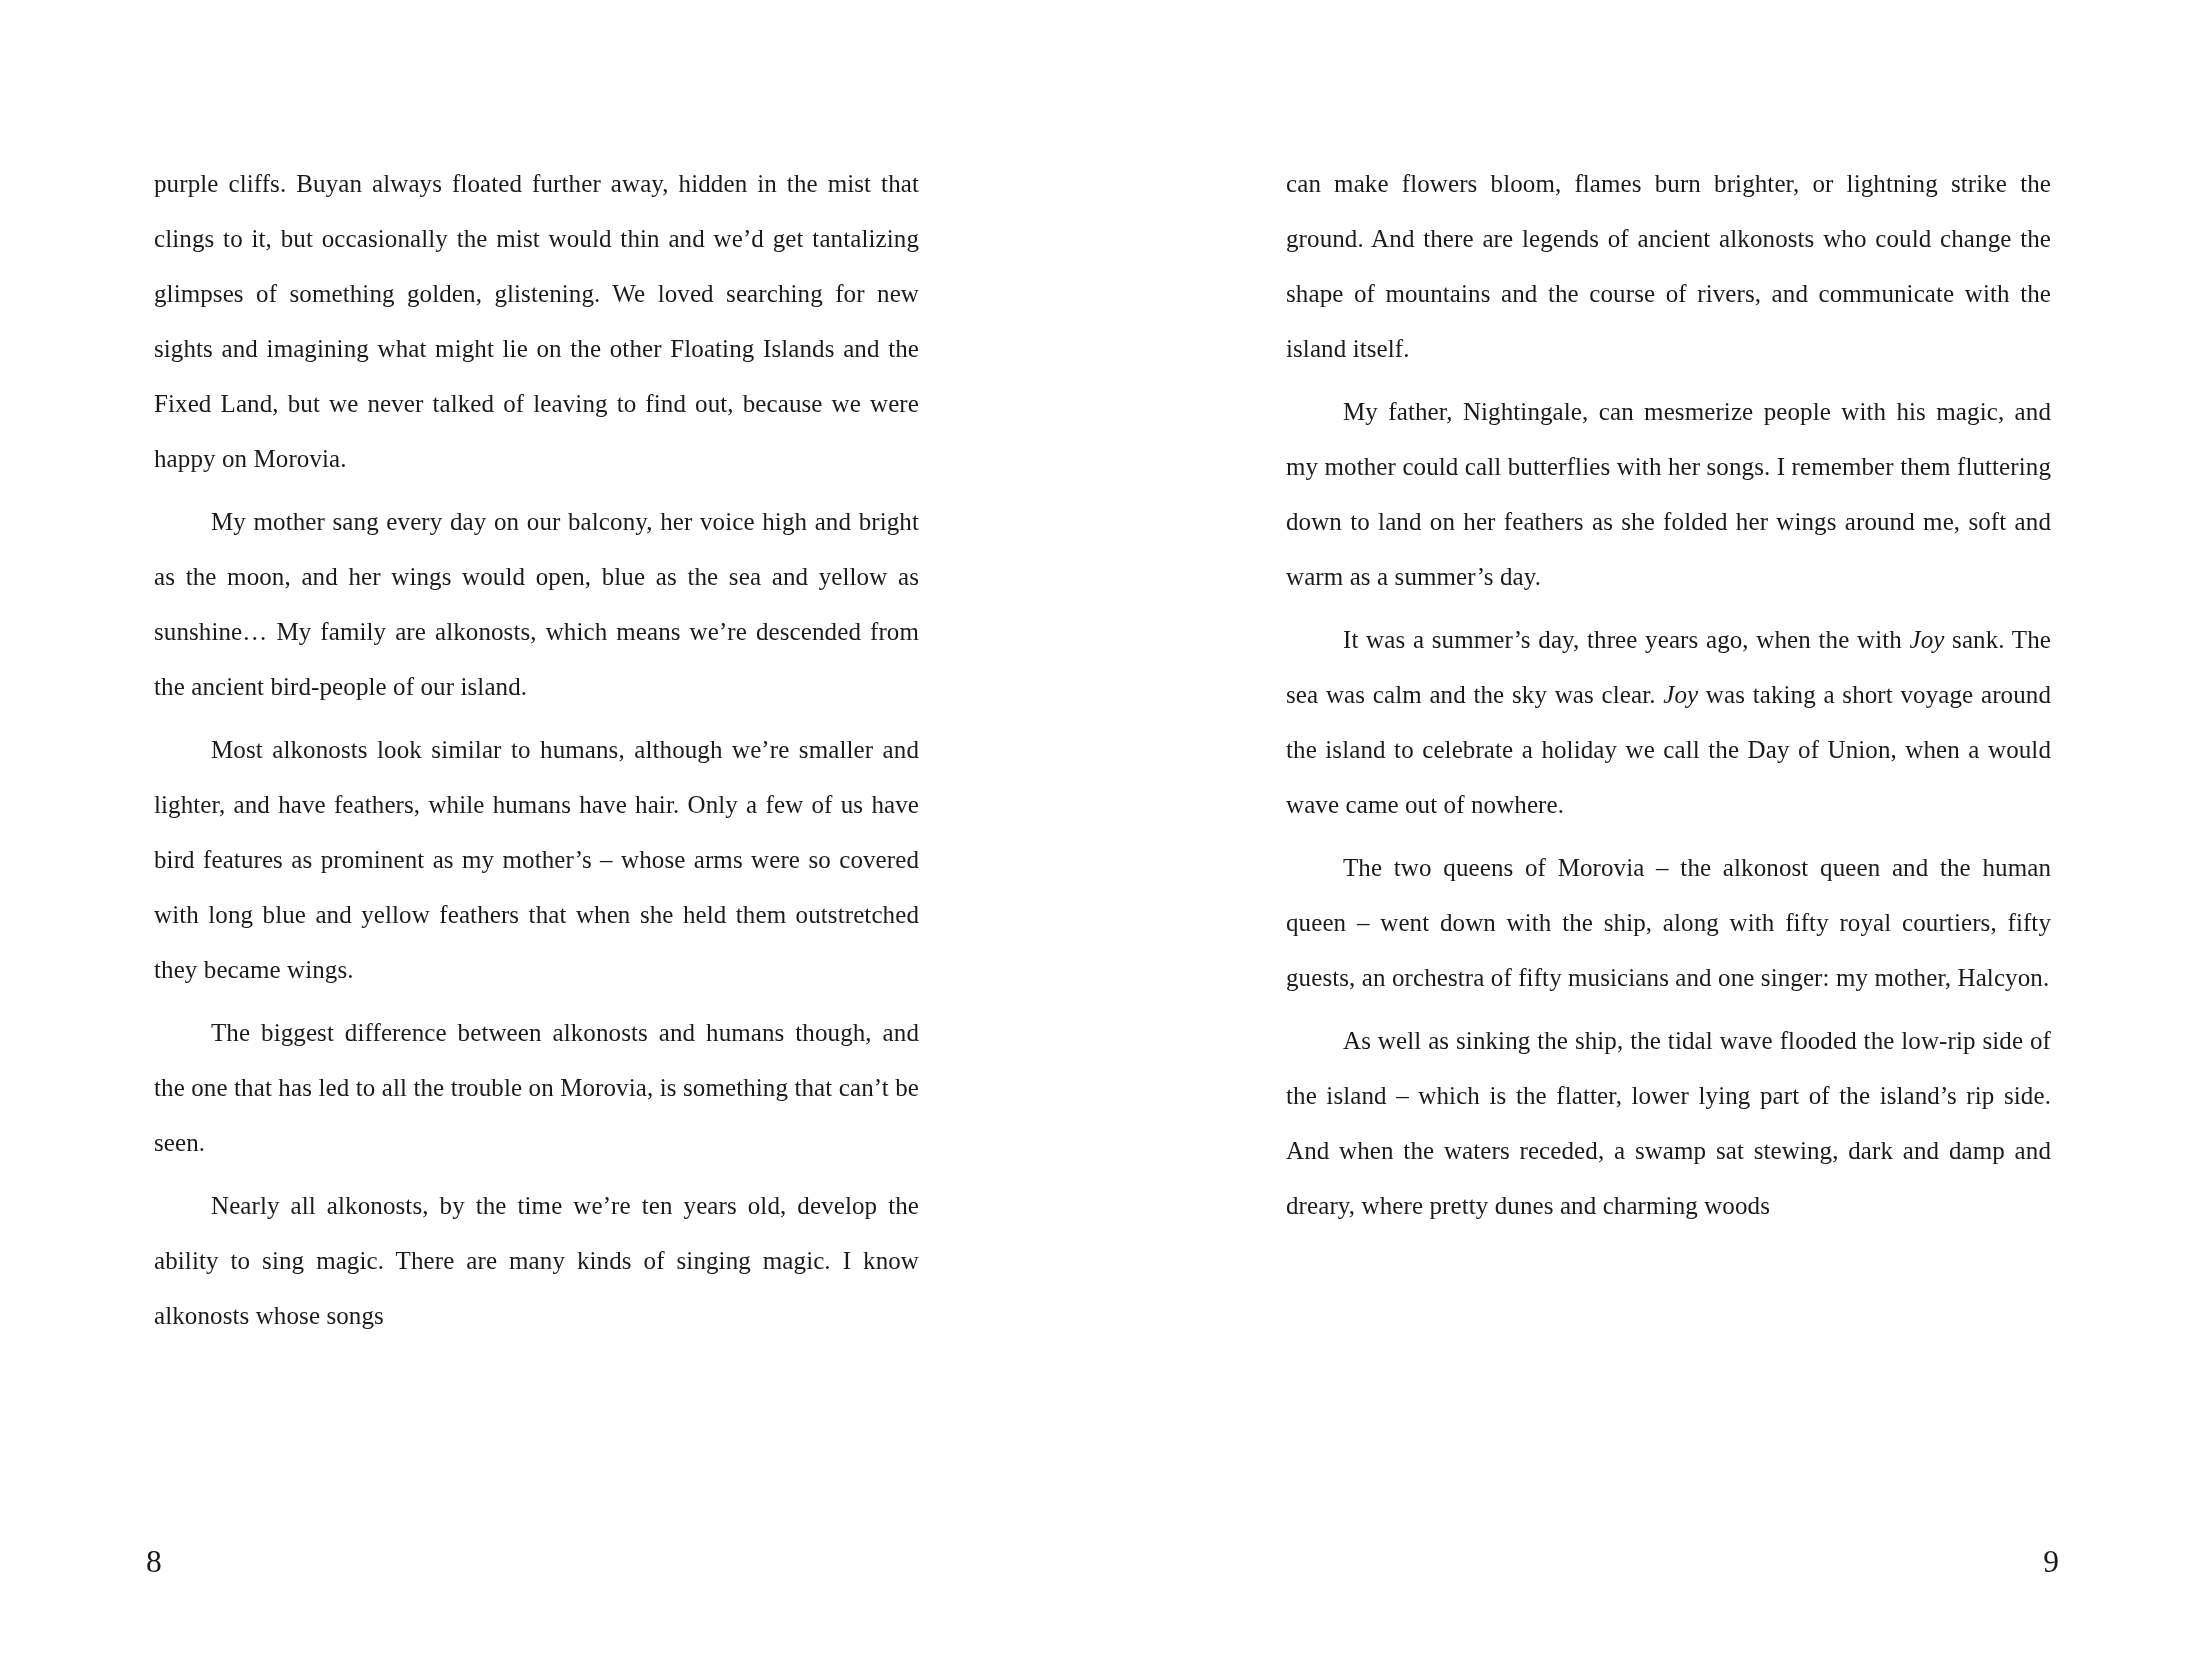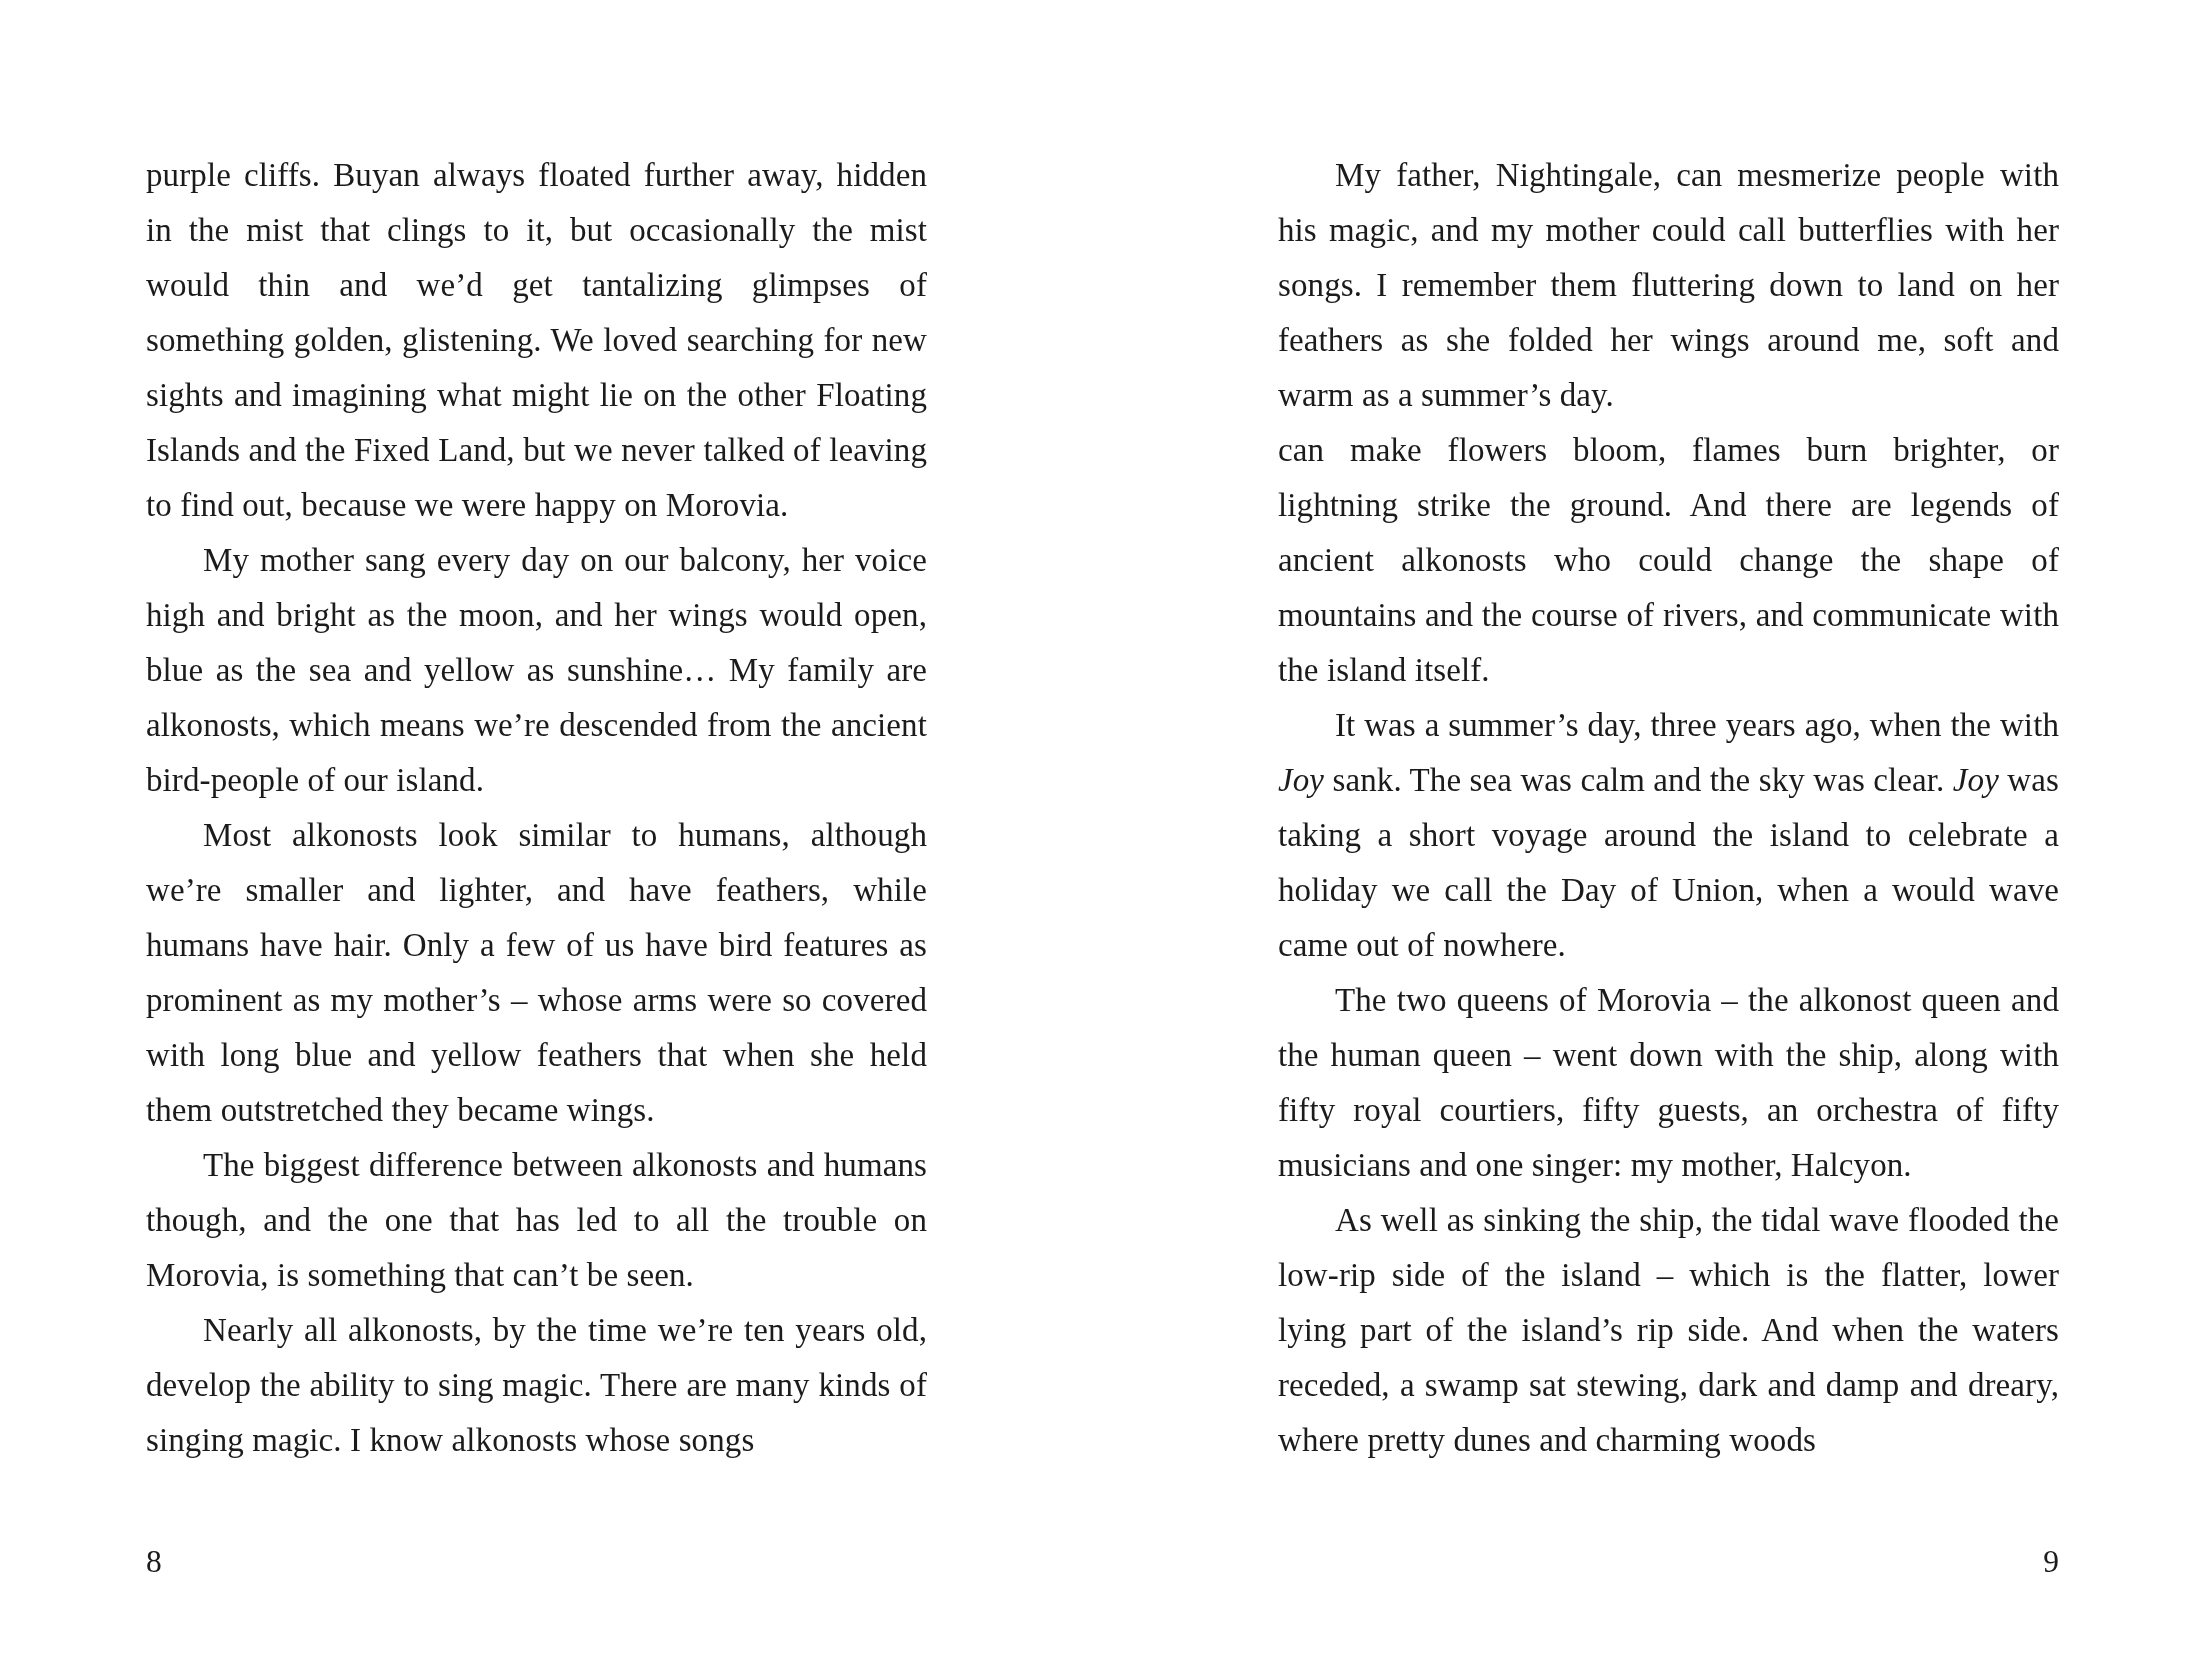--- a/index.html
+++ b/index.html
@@ -34,23 +34,23 @@
     top: 148px;
     width: 781px;
     text-align: justify;
     text-justify: inter-word;
     hyphens: none;
   }
   .page-left  .text-block { left: 146px; }
   .page-right .text-block { left: 175px; }
 
   p.para {
-    margin: 0;
+    margin: 8px;
     padding: 0;
-    font-size: 33px;
+    font-size: 25px;
     line-height: 55px;
     letter-spacing: 0.1px;
   }
   p.para.indent { text-indent: 57px; }
 
   p.para em {
     font-style: italic;
     font-family: Liberation Serif, serif;
   }
 
@@ -75,22 +75,22 @@
         <p class="para indent"><span>My mother sang every day on our balcony, her voice high and bright as the moon, and her wings would open, blue as the sea and yellow as sunshine… My family are alkonosts, which means we’re descended from the ancient bird-people of our island.</span></p>
         <p class="para indent"><span>Most alkonosts look similar to humans, although we’re smaller and lighter, and have feathers, while humans have hair. Only a few of us have bird features as prominent as my mother’s – whose arms were so covered with long blue and yellow feathers that when she held them outstretched they became wings.</span></p>
         <p class="para indent"><span>The biggest difference between alkonosts and humans though, and the one that has led to all the trouble on Morovia, is something that can’t be seen.</span></p>
         <p class="para indent"><span>Nearly all alkonosts, by the time we’re ten years old, develop the ability to sing magic. There are many kinds of singing magic. I know alkonosts whose songs</span></p>
       </div>
     <div class="folio">8</div>
   </section>
 
   <section class="page page-right">
     <div class="text-block">
+        <p class="para"><span>can make flowers bloom, flames burn brighter, or lightning strike the ground. And there are legends of ancient alkonosts who could change the shape of mountains and the course of rivers, and communicate with the island itself.</span></p>
         <p class="para indent"><span>My father, Nightingale, can mesmerize people with his magic, and my mother could call butterflies with her songs. I remember them fluttering down to land on her feathers as she folded her wings around me, soft and warm as a summer’s day.</span></p>
-        <p class="para"><span>can make flowers bloom, flames burn brighter, or lightning strike the ground. And there are legends of ancient alkonosts who could change the shape of mountains and the course of rivers, and communicate with the island itself.</span></p>
         <p class="para indent"><span>It was a summer’s day, three years ago, when the with </span><em>Joy</em><span> sank. The sea was calm and the sky was clear. </span><em>Joy</em><span> was taking a short voyage around the island to celebrate a holiday we call the Day of Union, when a would wave came out of nowhere.</span></p>
         <p class="para indent"><span>The two queens of Morovia – the alkonost queen and the human queen – went down with the ship, along with fifty royal courtiers, fifty guests, an orchestra of fifty musicians and one singer: my mother, Halcyon.</span></p>
         <p class="para indent"><span>As well as sinking the ship, the tidal wave flooded the low-rip side of the island – which is the flatter, lower lying part of the island’s rip side. And when the waters receded, a swamp sat stewing, dark and damp and dreary, where pretty dunes and charming woods</span></p>
       </div>
     <div class="folio">9</div>
   </section>
 
 </div>
 
 

